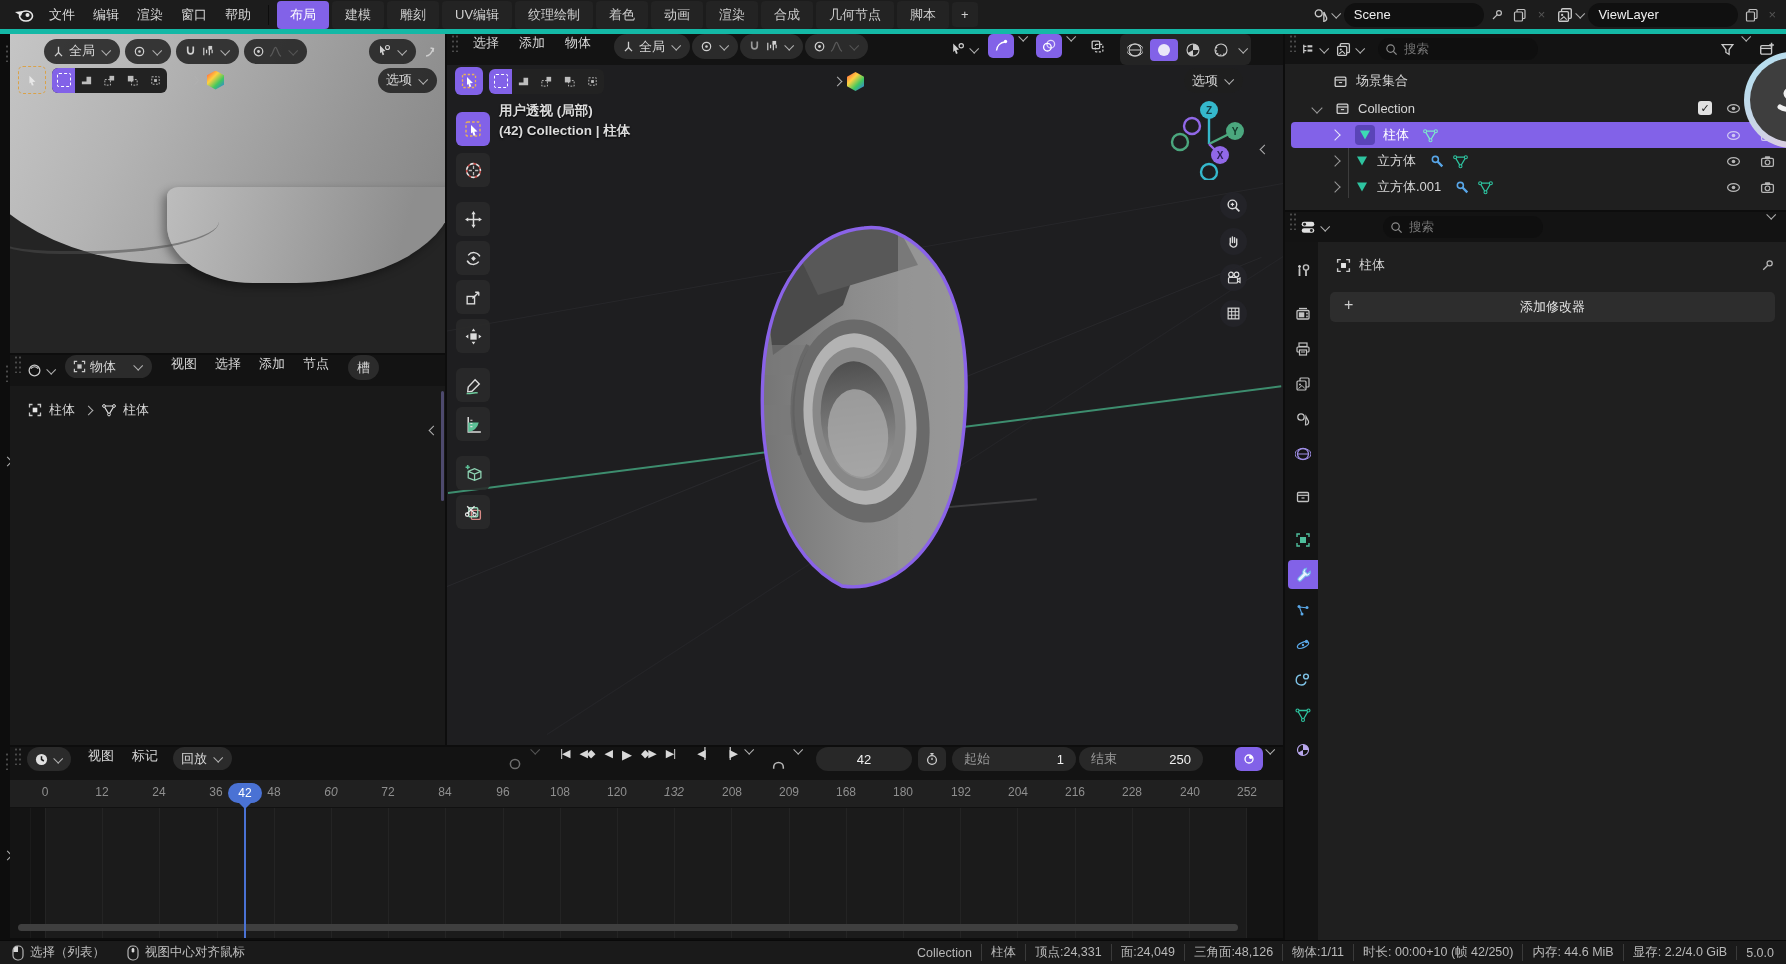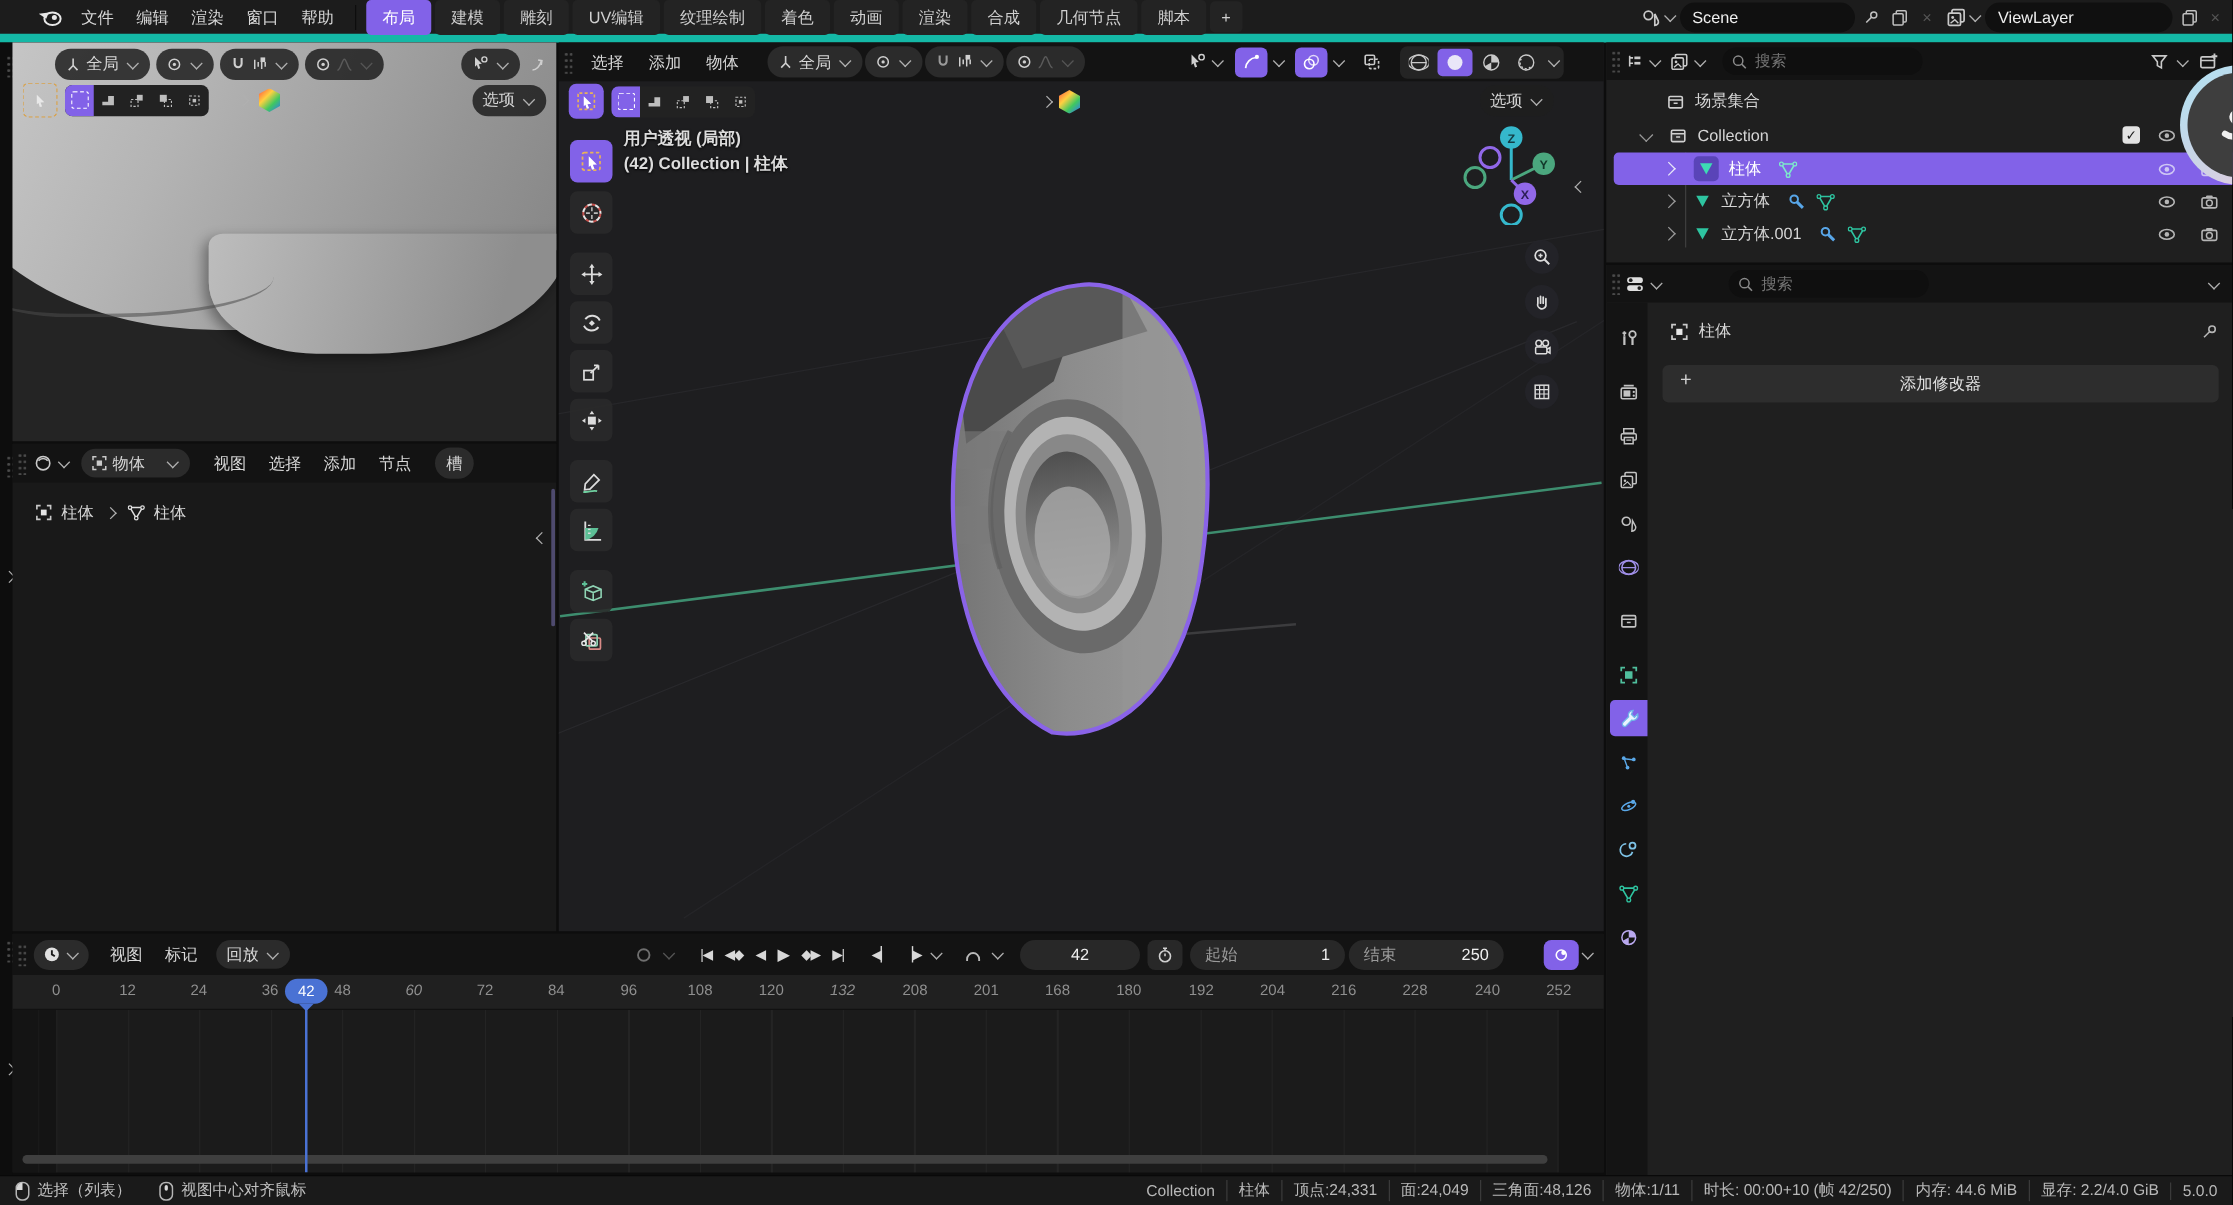--- a/index.html
+++ b/index.html
@@ -13,21 +13,21 @@
   .dim{color:#9a9a9a;}
   .chev{display:inline-block;width:6px;height:6px;border-right:1.5px solid #b0b0b0;border-bottom:1.5px solid #b0b0b0;
         transform:rotate(45deg) translateY(-1px);margin:0 3px;}
   .chev.l{transform:rotate(135deg);}
   .chev.dis{border-color:#555;}
   .grip{width:7px;height:18px;background-image:radial-gradient(circle,#4b4b4b 1px,transparent 1.2px);
         background-size:4px 5px;margin:0 4px;}
   .pill{background:#2b2b2b;border-radius:13px;height:25px;display:flex;align-items:center;padding:0 8px;gap:4px;}
   .pillseg{display:flex;align-items:center;gap:2px;}
   .menu{padding:0 9px;color:#d8d8d8;white-space:nowrap;cursor:default;}
-  .ehdr{position:absolute;left:0;top:0;right:0;height:31px;background:#131313;display:flex;align-items:center;}
+  .ehdr{position:absolute;left:0;top:0;right:0;height:31px;background:#131313;display:flex;}
   svg.ic{display:block;}
   .tbtn{width:34px;height:34px;border-radius:6px;background:#2a2a2ae0;display:flex;align-items:center;justify-content:center;}
   .tbtn.active{background:#8262e8;}
   .navbtn{width:27px;height:27px;border-radius:50%;background:#24242acc;display:flex;align-items:center;justify-content:center;}
   .selmode{display:flex;background:#222;border-radius:6px;overflow:hidden;}
   .selmode .sm{width:23px;height:25px;display:flex;align-items:center;justify-content:center;}
   .sm.on{background:#8262e8;}
   .search{background:#0f0f0f;border:none;outline:none;border-radius:11px;height:22px;color:#cfcfcf;
           font-size:12.5px;padding:0 8px 0 26px;width:100%;font-family:inherit;}
   .searchwrap{position:relative;display:flex;align-items:center;}
@@ -51,21 +51,21 @@
   .outrow{position:absolute;left:0;right:0;height:26px;display:flex;align-items:center;color:#d5d5d5;}
   .exp{width:7px;height:7px;border-right:1.5px solid #999;border-bottom:1.5px solid #999;display:inline-block;}
   .exp.closed{transform:rotate(-45deg);}
   .exp.open{transform:rotate(45deg);}
 </style>
 </head>
 <body>
 
 <div id="app">
 
-  <header class="abs flex" id="topbar" style="left:0;top:0;width:1786px;height:34px;background:#1c1c1c;border-bottom:7px solid #14b8a6;padding-left:24px;box-sizing:border-box;">
+  <header class="abs flex" id="topbar" style="left:0;top:0;width:1786px;height:34px;background:#1c1c1c;border-bottom:5px solid #14b8a6;padding-left:8px;box-sizing:border-box;">
     <span style="margin:0 6px;">
       <svg class="ic" width="20" height="16" viewBox="0 0 20 16">
         <ellipse cx="12" cy="9" rx="6.5" ry="5" fill="none" stroke="#e8e8e8" stroke-width="1.6"></ellipse>
         <circle cx="13.5" cy="8" r="2" fill="#e8e8e8"></circle>
         <path d="M7 9 L1 5 L9 4 Z" fill="#e8e8e8"></path>
       </svg>
     </span>
     <nav class="flex">
       <span class="menu">文件</span>
       <span class="menu">编辑</span>
@@ -651,21 +651,21 @@
       <span class="rulnum" style="left:206px;">36</span>
       <span class="rulnum" style="left:264px;">48</span>
       <span class="rulnum" style="left:321px;font-style:italic;">60</span>
       <span class="rulnum" style="left:378px;">72</span>
       <span class="rulnum" style="left:435px;">84</span>
       <span class="rulnum" style="left:493px;">96</span>
       <span class="rulnum" style="left:550px;">108</span>
       <span class="rulnum" style="left:607px;">120</span>
       <span class="rulnum" style="left:664px;font-style:italic;">132</span>
       <span class="rulnum" style="left:722px;">208</span>
-      <span class="rulnum" style="left:779px;">201</span>
+      <span class="rulnum" style="left:779px;">209</span>
       <span class="rulnum" style="left:836px;">168</span>
       <span class="rulnum" style="left:893px;">180</span>
       <span class="rulnum" style="left:951px;">192</span>
       <span class="rulnum" style="left:1008px;">204</span>
       <span class="rulnum" style="left:1065px;">216</span>
       <span class="rulnum" style="left:1122px;">228</span>
       <span class="rulnum" style="left:1180px;">240</span>
       <span class="rulnum" style="left:1237px;">252</span>
       <span class="abs" style="left:218px;top:3px;width:34px;height:20px;background:#4a72d4;border-radius:10px;color:#fff;font-size:12px;display:flex;align-items:center;justify-content:center;">42</span>
       <span class="abs" style="left:229px;top:23px;width:0;height:0;border-left:6px solid transparent;border-right:6px solid transparent;border-top:6px solid #4a72d4;"></span>

